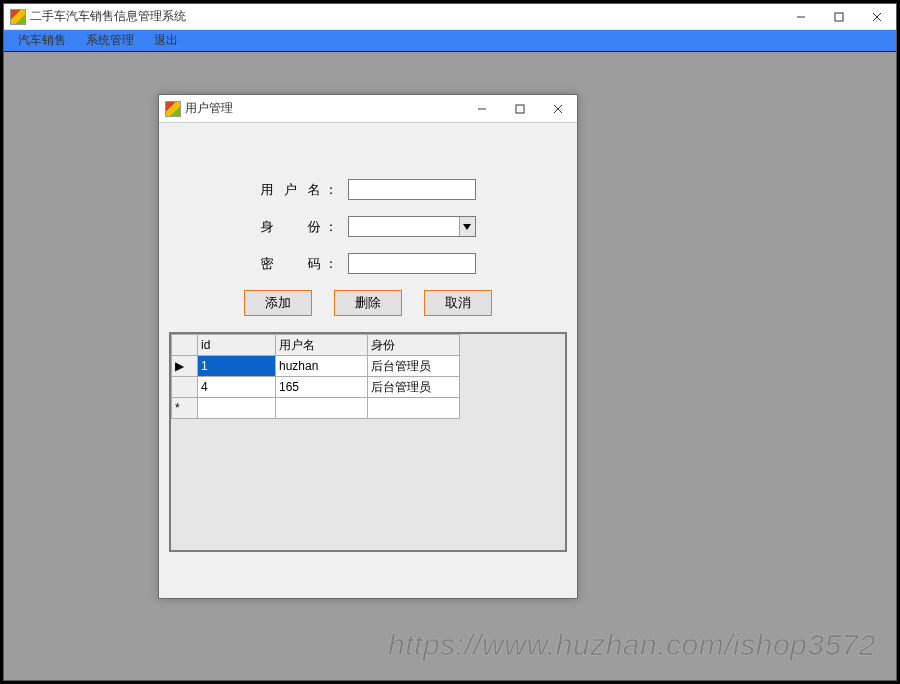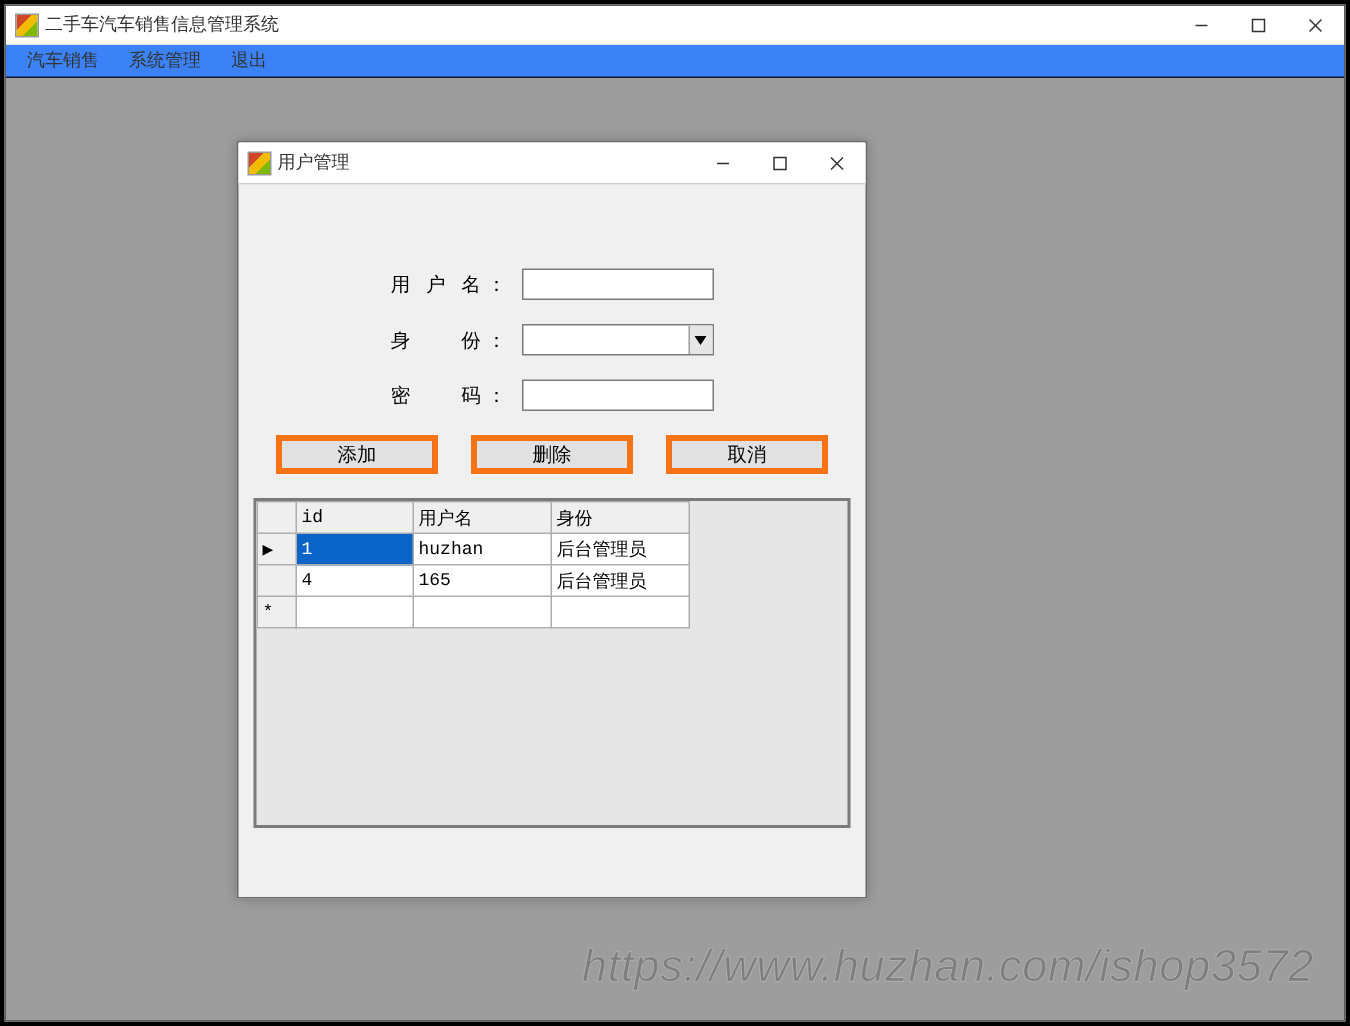--- a/index.html
+++ b/index.html
@@ -120,42 +120,42 @@
   }
   .combo-arrow svg { width: 8px; height: 6px; }
   .btn-row {
     display: flex;
     justify-content: center;
     gap: 22px;
     margin-top: 10px;
     margin-bottom: 10px;
   }
   .btn {
-    width: 108px; height: 26px;
+    width: 68px; height: 26px;
     background: #e1e1e1;
-    border: 4px solid #f97316;
+    border: 1px solid #f97316;
     display: flex;
     align-items: center;
     justify-content: center;
     font-family: "SimSun", serif;
     font-size: 13px;
     cursor: default;
   }
   .grid-area {
     margin: 0 10px 10px 10px;
     border: 2px solid #7a7a7a;
     height: 220px;
     background: #e6e6e6;
     position: relative;
   }
   table.grid {
     border-collapse: collapse;
     background: #fff;
     font-size: 12px;
-    font-family: Liberation Mono, monospace;
+    font-family: Liberation Sans, sans-serif;
   }
   table.grid th, table.grid td {
     border: 1px solid #adadad;
     height: 21px;
     text-align: left;
     padding: 0 3px;
   }
   table.grid th { background: #efefef; font-weight: normal; }
   .rowhdr { width: 26px; background: #efefef; text-align: center; }
   .col-id { width: 78px; }

